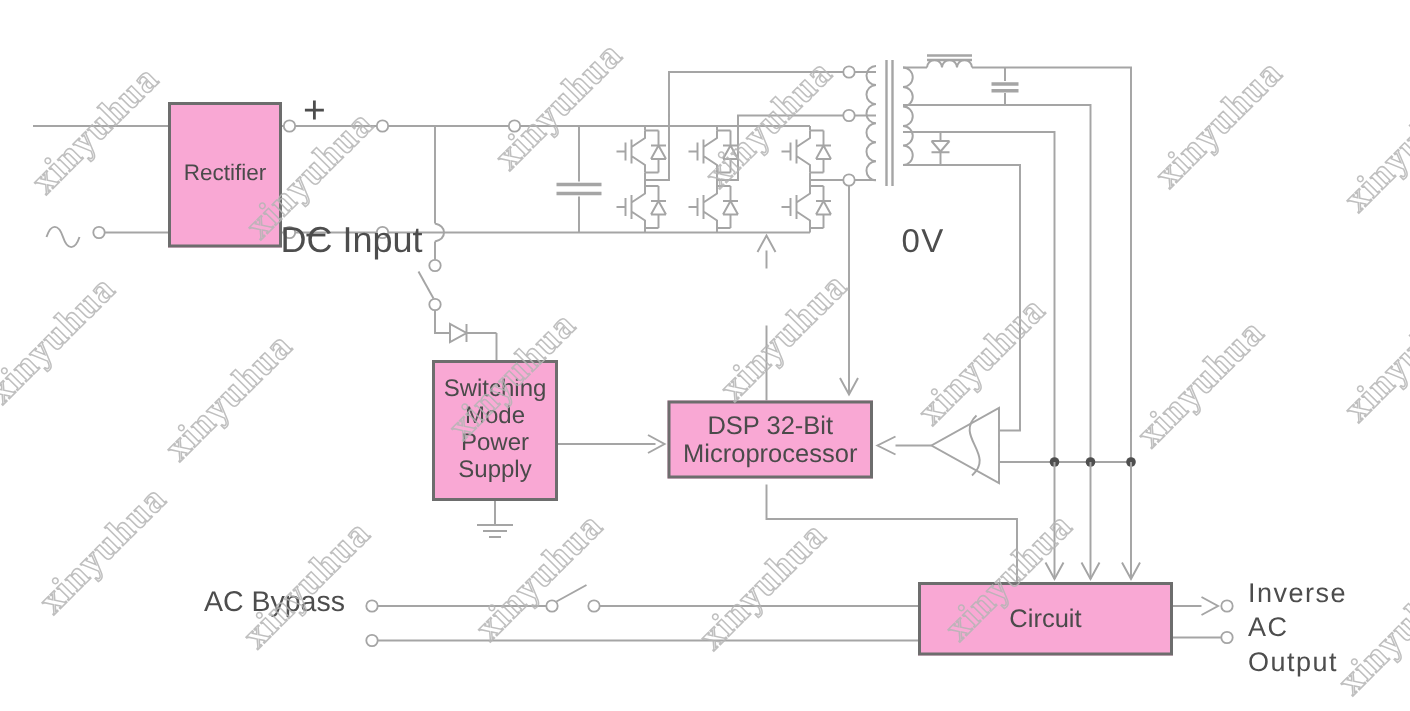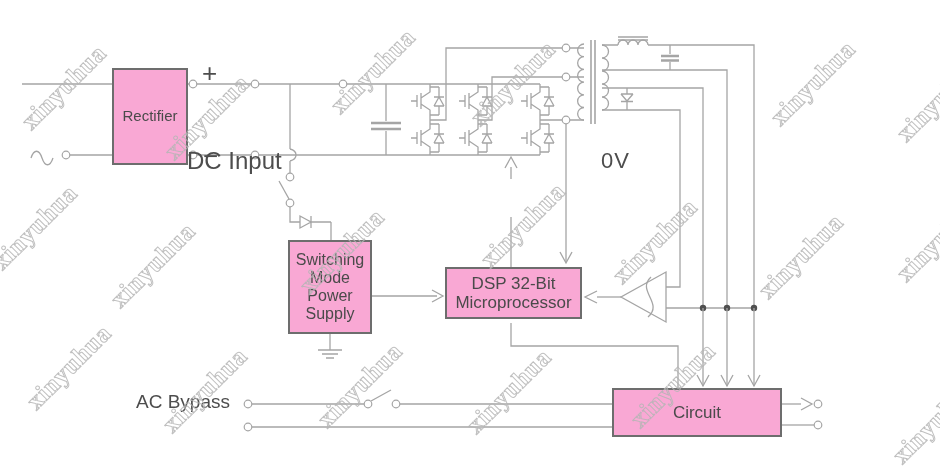--- a/index.html
+++ b/index.html
@@ -176,20 +176,25 @@
 
   <div class="lbl" style="left:202px;top:58px;font-size:26px;">+</div>
   <div class="lbl" style="left:203px;top:141px;font-size:26px;">−</div>
   <div class="lbl" style="left:187px;top:105px;font-size:24px;margin-top:42px;">DC Input</div>
   <div class="lbl" style="left:601px;top:113px;font-size:22px;letter-spacing:1px;margin-top:35px;">0V</div>
 
   <div class="lbl" style="left:136px;top:389px;font-size:19px;line-height:1.4;">
     <div>AC Bypass</div>
   </div>
 
+  <div class="lbl" style="left:832px;top:384px;font-size:18px;line-height:1.29;letter-spacing:1px;">
+    <div>Inverse</div>
+    <div>AC</div>
+    <div>Output</div>
+  </div>
 
   <span class="wm" style="left:10px;top:73px;">xinyuhua</span>
   <span class="wm" style="left:153px;top:103px;">xinyuhua</span>
   <span class="wm" style="left:99px;top:251px;">xinyuhua</span>
   <span class="wm" style="left:15px;top:353px;">xinyuhua</span>
   <span class="wm" style="left:319px;top:57px;">xinyuhua</span>
   <span class="wm" style="left:459px;top:69px;">xinyuhua</span>
   <span class="wm" style="left:288px;top:237px;">xinyuhua</span>
   <span class="wm" style="left:469px;top:211px;">xinyuhua</span>
   <span class="wm" style="left:601px;top:227px;">xinyuhua</span>

